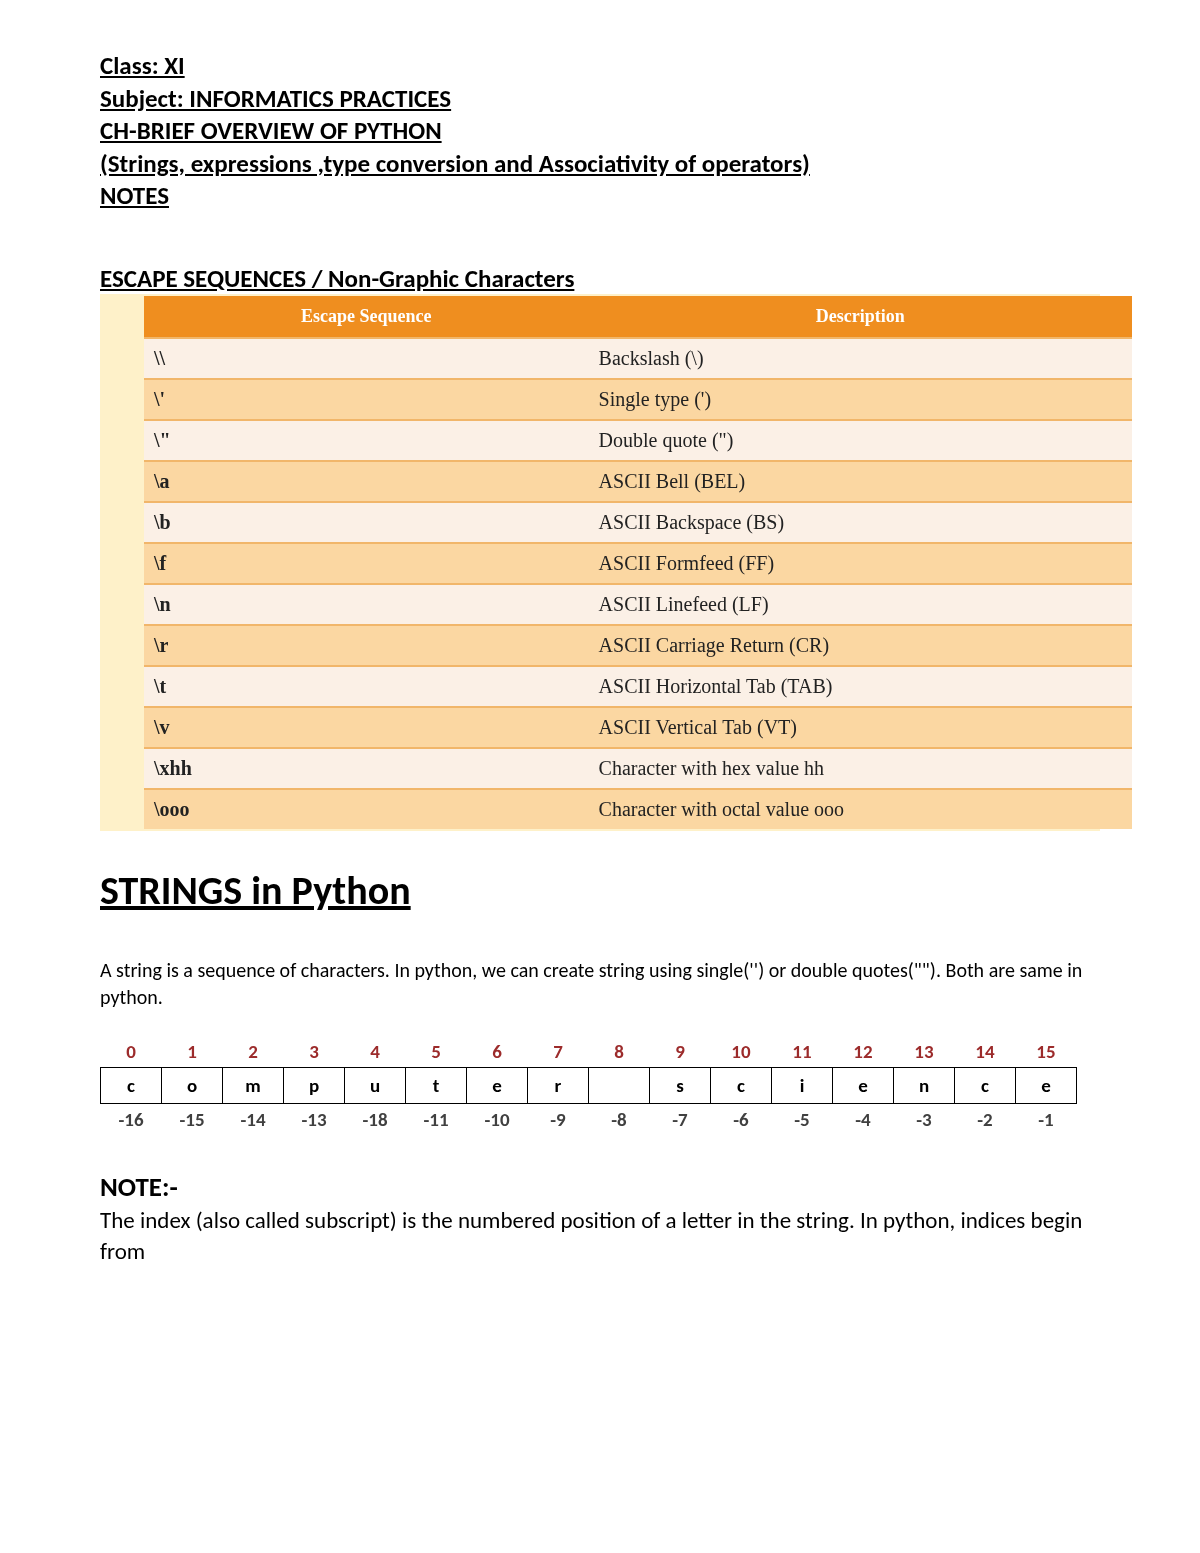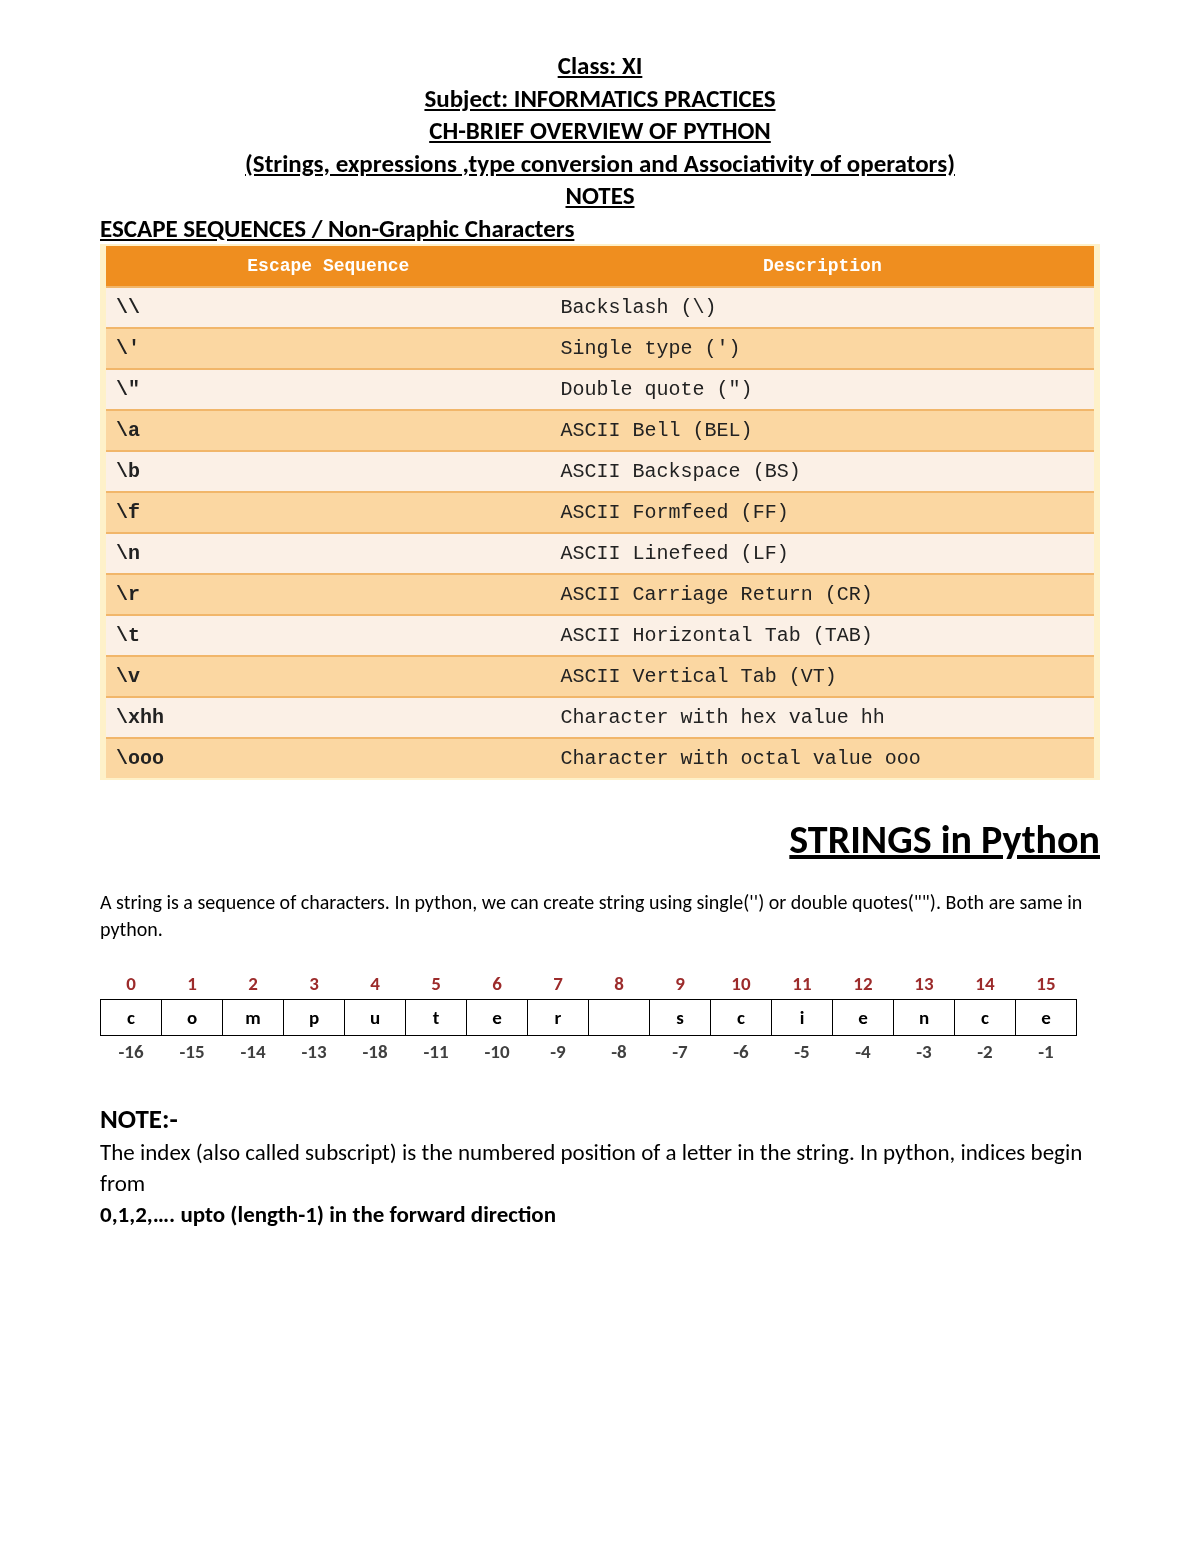--- a/index.html
+++ b/index.html
@@ -4,34 +4,34 @@
 <style>
   body {
     margin: 0;
     padding: 50px 100px;
     font-family: Calibri, Arial, sans-serif;
     background: white;
     color: #000;
     width: 1200px;
     box-sizing: border-box;
   }
-  .header-block { text-align: center; }
+  .header-block { margin-bottom: 50px; }
   .header-block div {
     font-weight: bold;
     text-decoration: underline;
     font-size: 25px;
     line-height: 1.3;
   }
   .section-title {
     font-weight: bold;
     text-decoration: underline;
     font-size: 25px;
   }
   .esc-table-wrap { background: #fef1c9; padding: 2px 6px; }
-  .esc-table { width: 100%; border-collapse: collapse; font-family: Liberation Mono, monospace; }
+  .esc-table { width: 100%; border-collapse: collapse; font-family: Liberation Serif, serif; margin-left: 38px; }
   .esc-table thead th {
     background: #ef8e1f;
     color: #fff;
     font-weight: bold;
     font-size: 18px;
     padding: 10px;
     text-align: center;
   }
   .esc-table tbody td {
     padding: 8px 10px;
@@ -40,22 +40,21 @@
     border-top: 2px solid #f1b66a;
   }
   .esc-table tbody tr:nth-child(odd) td { background: #fbf0e6; }
   .esc-table tbody tr:nth-child(even) td { background: #fbd7a2; }
   .esc-table tbody td:first-child { font-weight: bold; width: 45%; }
   .big-heading {
     font-weight: bold;
     text-decoration: underline;
     font-size: 40px;
     margin-top: 35px;
-    margin-bottom: 25px;
-    text-align: right;
+    margin-bottom: 42px;
   }
   .paragraph { font-size: 20px; line-height: 1.35; margin-bottom: 25px; }
   .index-table { border-collapse: collapse; margin-bottom: 35px; }
   .index-table td {
     text-align: center;
     font-size: 19px;
     font-weight: bold;
     padding: 4px 0;
     width: 60px;
   }
@@ -204,14 +203,13 @@
         <td>-3</td>
         <td>-2</td>
         <td>-1</td>
       </tr>
 </tbody>
   </table>
 
 <div>
   <div class="note-title">NOTE:-</div>
   <div class="note-body">The index (also called subscript) is the numbered position of a letter in the string. In python, indices begin from</div>
-  <div class="note-body note-bold">0,1,2,…. upto (length-1) in the forward direction</div>
 </div>
 
 </body></html>

